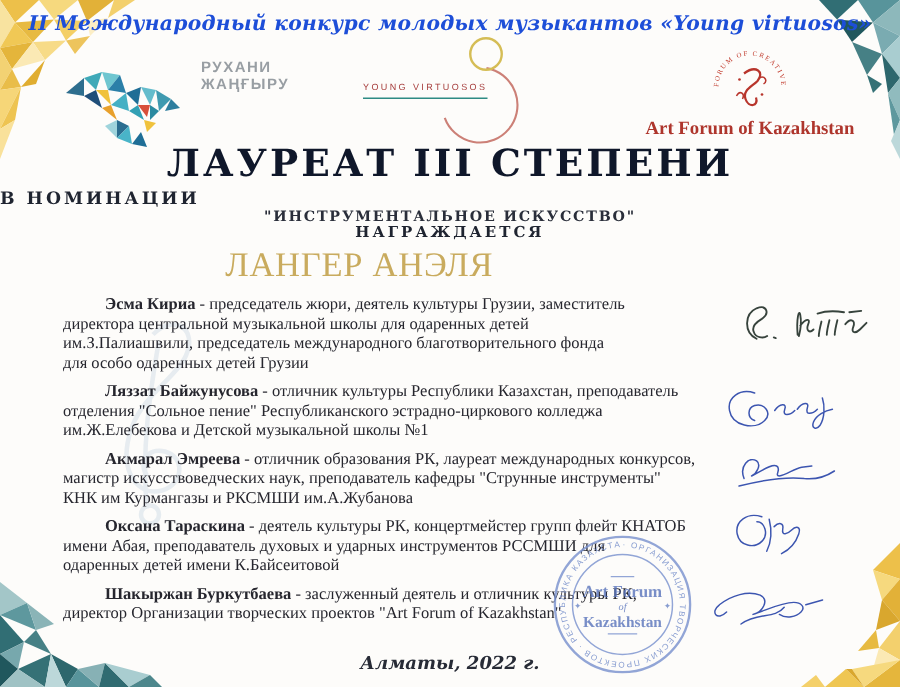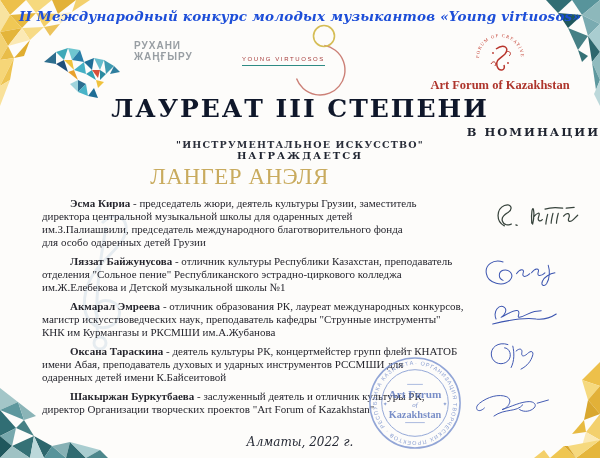--- a/index.html
+++ b/index.html
@@ -25,40 +25,40 @@
     font-family:"Liberation Sans",sans-serif;font-size:6px;letter-spacing:1.6px;
     color:#a63d3c;border-bottom:1.5px solid #2e8b84;padding-bottom:3px;}
   
   .af{left:425px;top:32px;width:150px;height:66px;text-align:center;}
   .af-label{position:absolute;left:0;top:46px;width:150px;text-align:center;
     font-family:"Liberation Serif",serif;font-weight:bold;font-size:12.5px;color:#ae352c;}
   
   .laureate{top:94px;left:0;width:600px;text-align:center;
     font-family:"DejaVu Serif",serif;font-weight:bold;font-size:25px;
     letter-spacing:2px;color:#0f172a;}
-  .nomination-label{top:125px;left:0;width:600px;text-align:right;
+  .nomination-label{top:125px;left:0;width:600px;text-align:left;
     font-family:"DejaVu Serif",serif;font-weight:bold;font-size:11.5px;
     letter-spacing:2px;color:#1f2430;}
   .nomination-value{top:139px;left:0;width:600px;text-align:center;
     font-family:"DejaVu Serif",serif;font-weight:bold;font-size:9.5px;
     letter-spacing:1.2px;color:#2a2e3a;}
   .awarded-label{top:150px;left:0;width:600px;text-align:center;
     font-family:"DejaVu Serif",serif;font-weight:bold;font-size:10px;
     letter-spacing:2px;color:#1f2430;}
   .recipient{top:164px;left:0;width:479px;text-align:center;
     font-family:"Liberation Serif",serif;font-size:23px;
     letter-spacing:.5px;color:#c9ab5e;}
   
   .jury{left:42px;top:197px;width:460px;font-size:11px;line-height:13px;color:#26262e;}
   .jury p{margin:0 0 6px 0;}
   .jname{font-weight:bold;margin-left:28px;}
   .desc{white-space:pre-line;}
   
   .footer{top:435px;left:0;width:600px;text-align:center;
-    font-family:"DejaVu Serif",serif;font-style:italic;font-weight:normal;
+    font-family:"DejaVu Serif",serif;font-style:italic;font-weight:bold;
     font-size:12px;color:#272b36;}
   svg{display:block;}
   .sig path{fill:none;stroke-linecap:round;stroke-linejoin:round;}
 </style>
 </head>
 <body>
 
 <div class="certificate">
 
   <svg class="abs" style="left:0;top:0" width="100" height="118">

